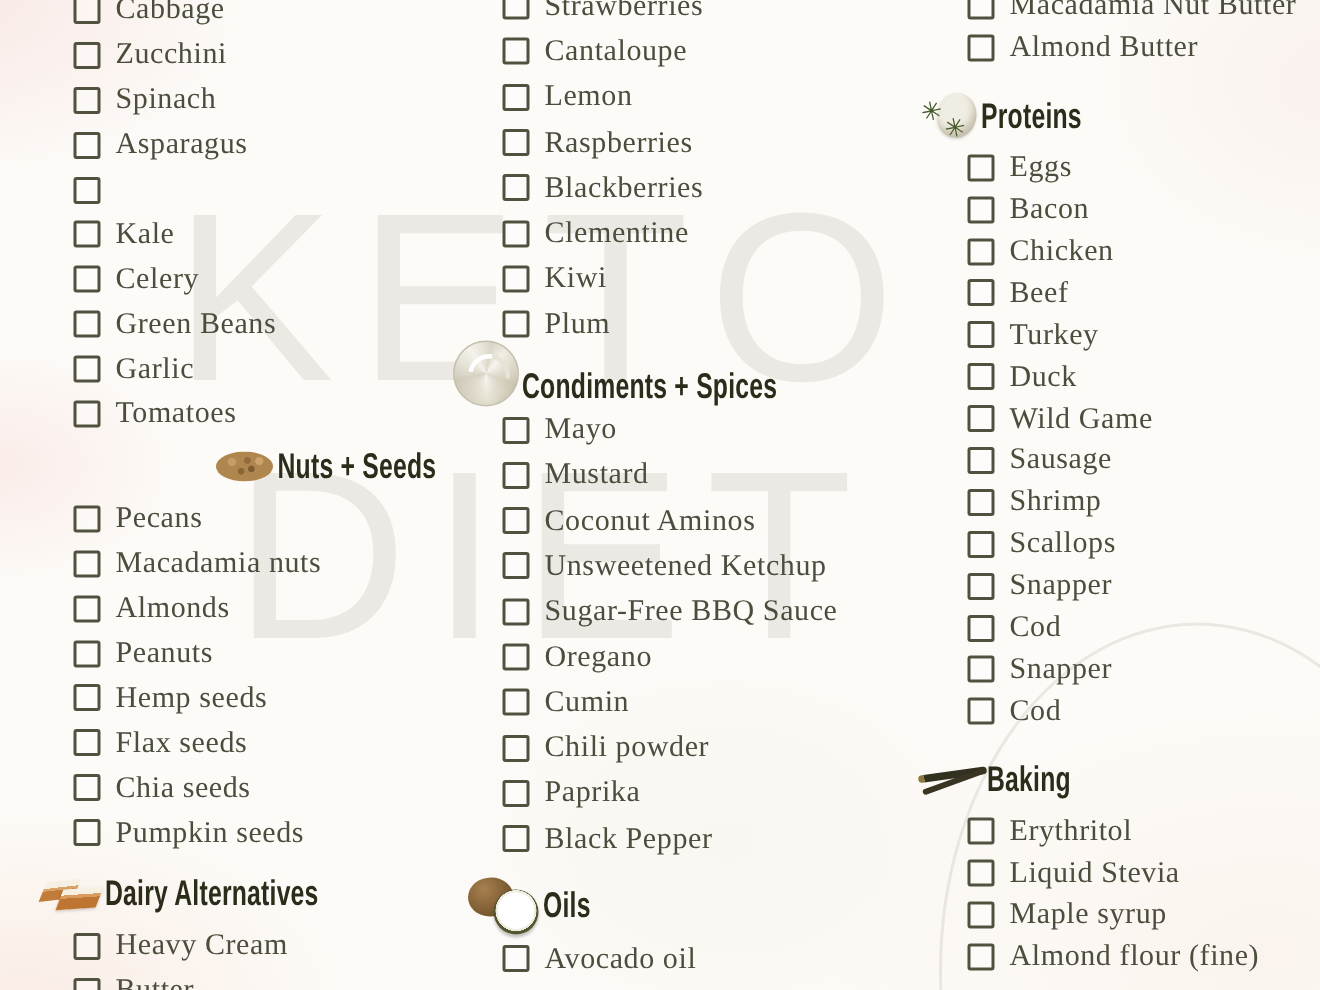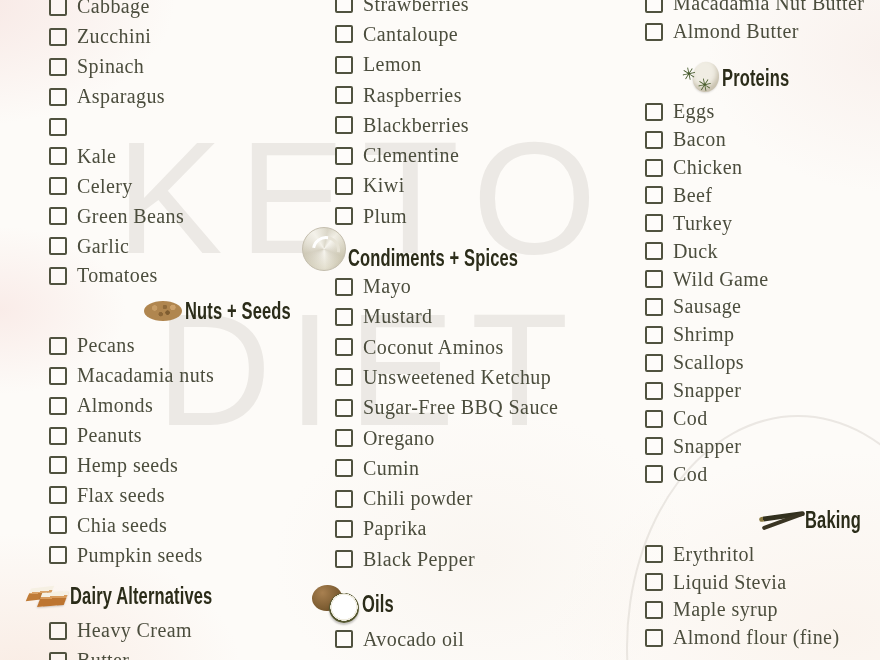--- a/index.html
+++ b/index.html
@@ -322,21 +322,21 @@
         <div class="row">
           <span class="checkbox"></span>
           <span class="item-label">Macadamia Nut Butter</span>
         </div>
         <div class="row">
           <span class="checkbox"></span>
           <span class="item-label">Almond Butter</span>
         </div>
       </div>
       <div>
-        <div class="hdr" style="margin-top: 12px; margin-left: -6px; justify-content: center;">
+        <div class="hdr" style="margin-top: 12px; margin-left: -6px;">
           <span class="icon fish-herbs-icon"></span>
           <span class="hdr-label">Proteins</span>
         </div>
         <div class="row">
           <span class="checkbox"></span>
           <span class="item-label">Eggs</span>
         </div>
         <div class="row">
           <span class="checkbox"></span>
           <span class="item-label">Bacon</span>
@@ -384,21 +384,21 @@
         <div class="row">
           <span class="checkbox"></span>
           <span class="item-label">Snapper</span>
         </div>
         <div class="row">
           <span class="checkbox"></span>
           <span class="item-label">Cod</span>
         </div>
       </div>
       <div>
-        <div class="hdr" style="margin-top: 12px; margin-left: -6px; justify-content: flex-end;">
+        <div class="hdr" style="margin-top: 12px; margin-left: -6px;">
           <span class="icon vanilla-pods-icon"></span>
           <span class="hdr-label">Baking</span>
         </div>
         <div class="row">
           <span class="checkbox"></span>
           <span class="item-label">Erythritol</span>
         </div>
         <div class="row">
           <span class="checkbox"></span>
           <span class="item-label">Liquid Stevia</span>

